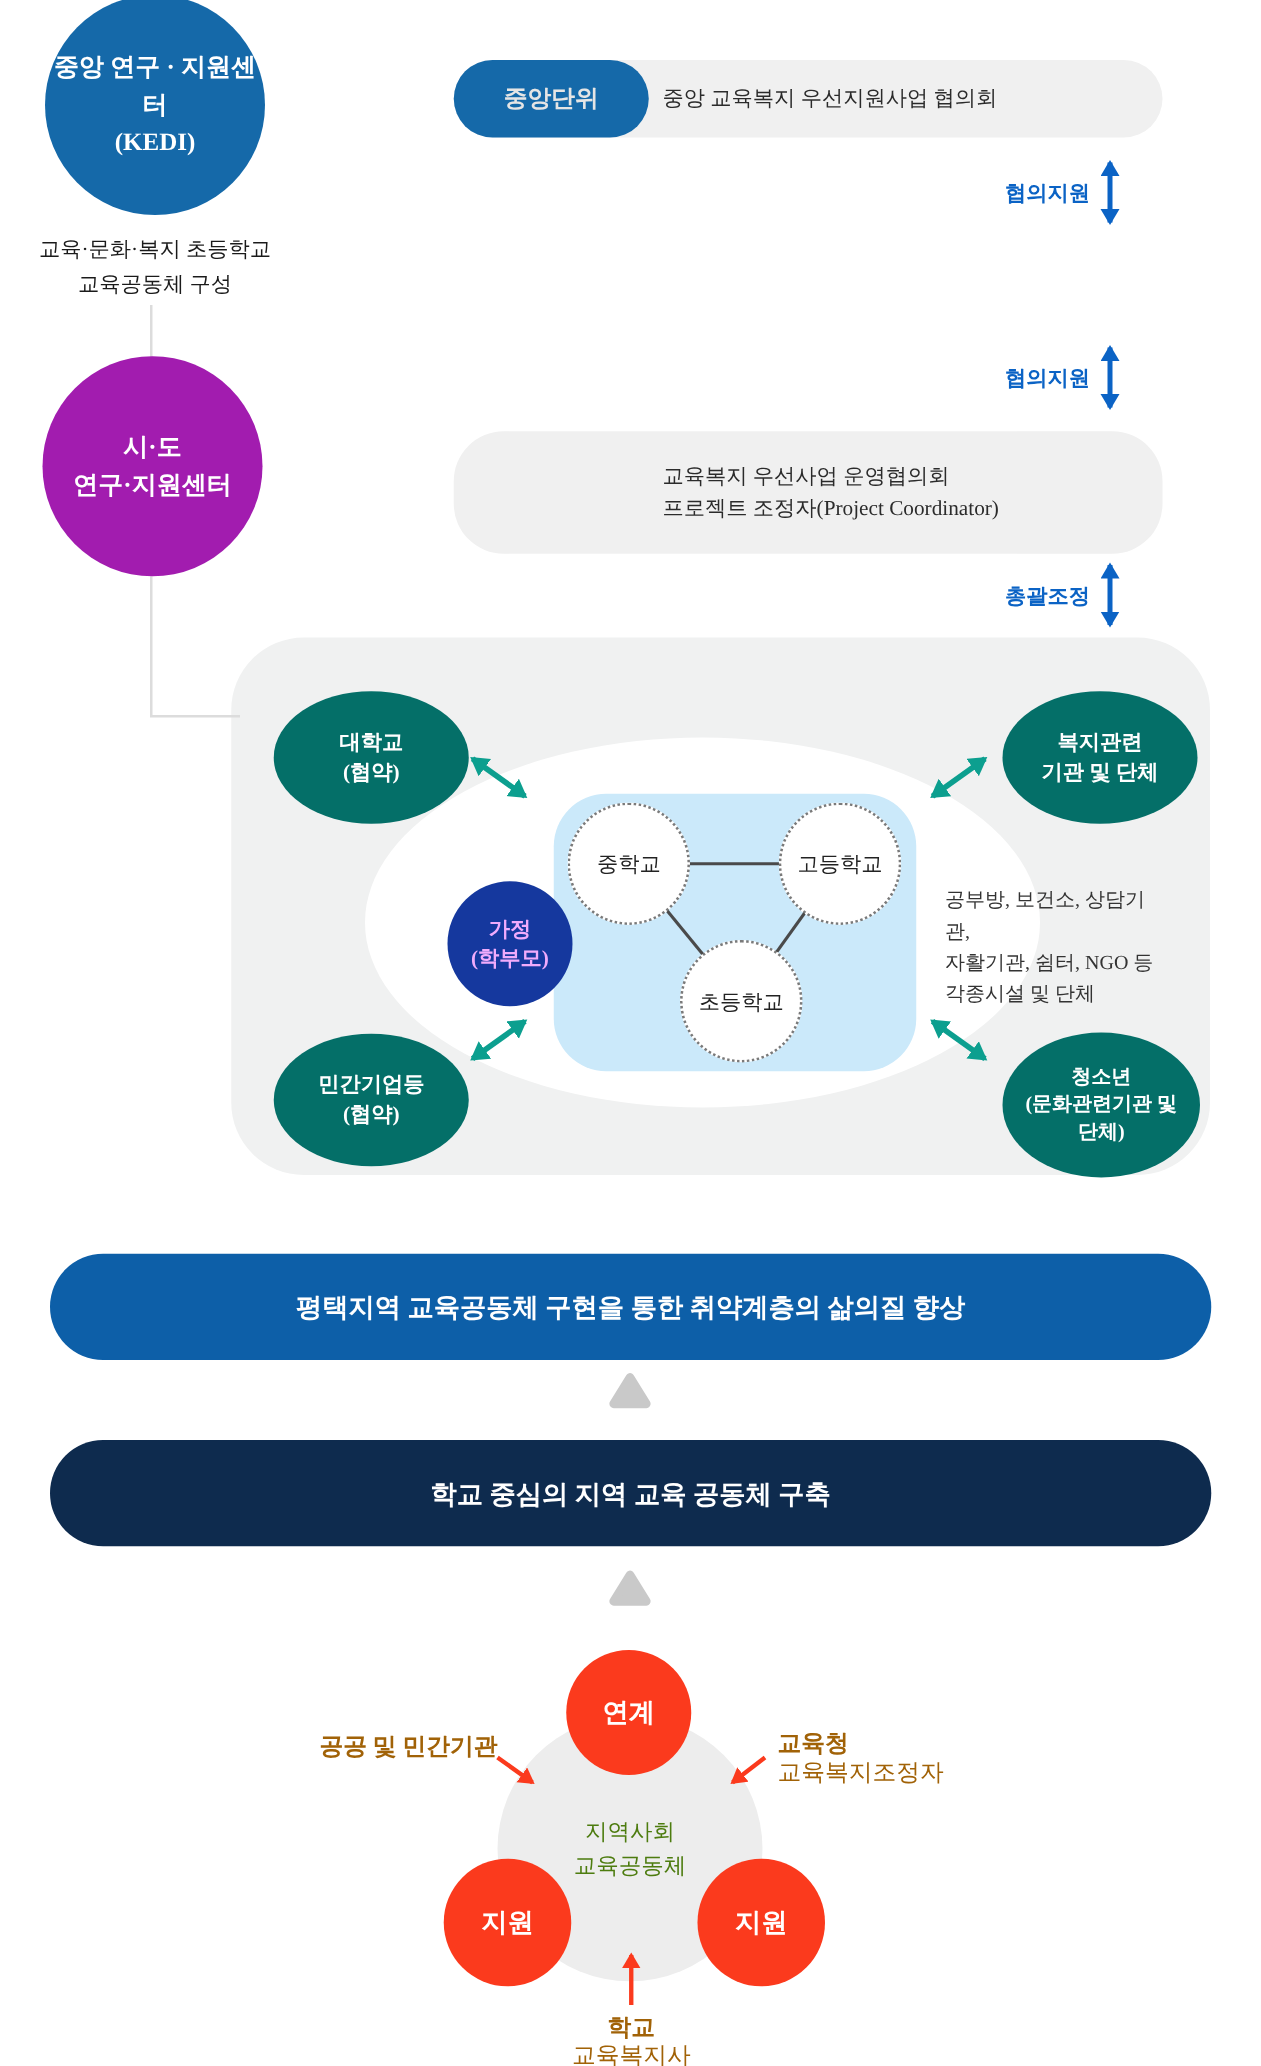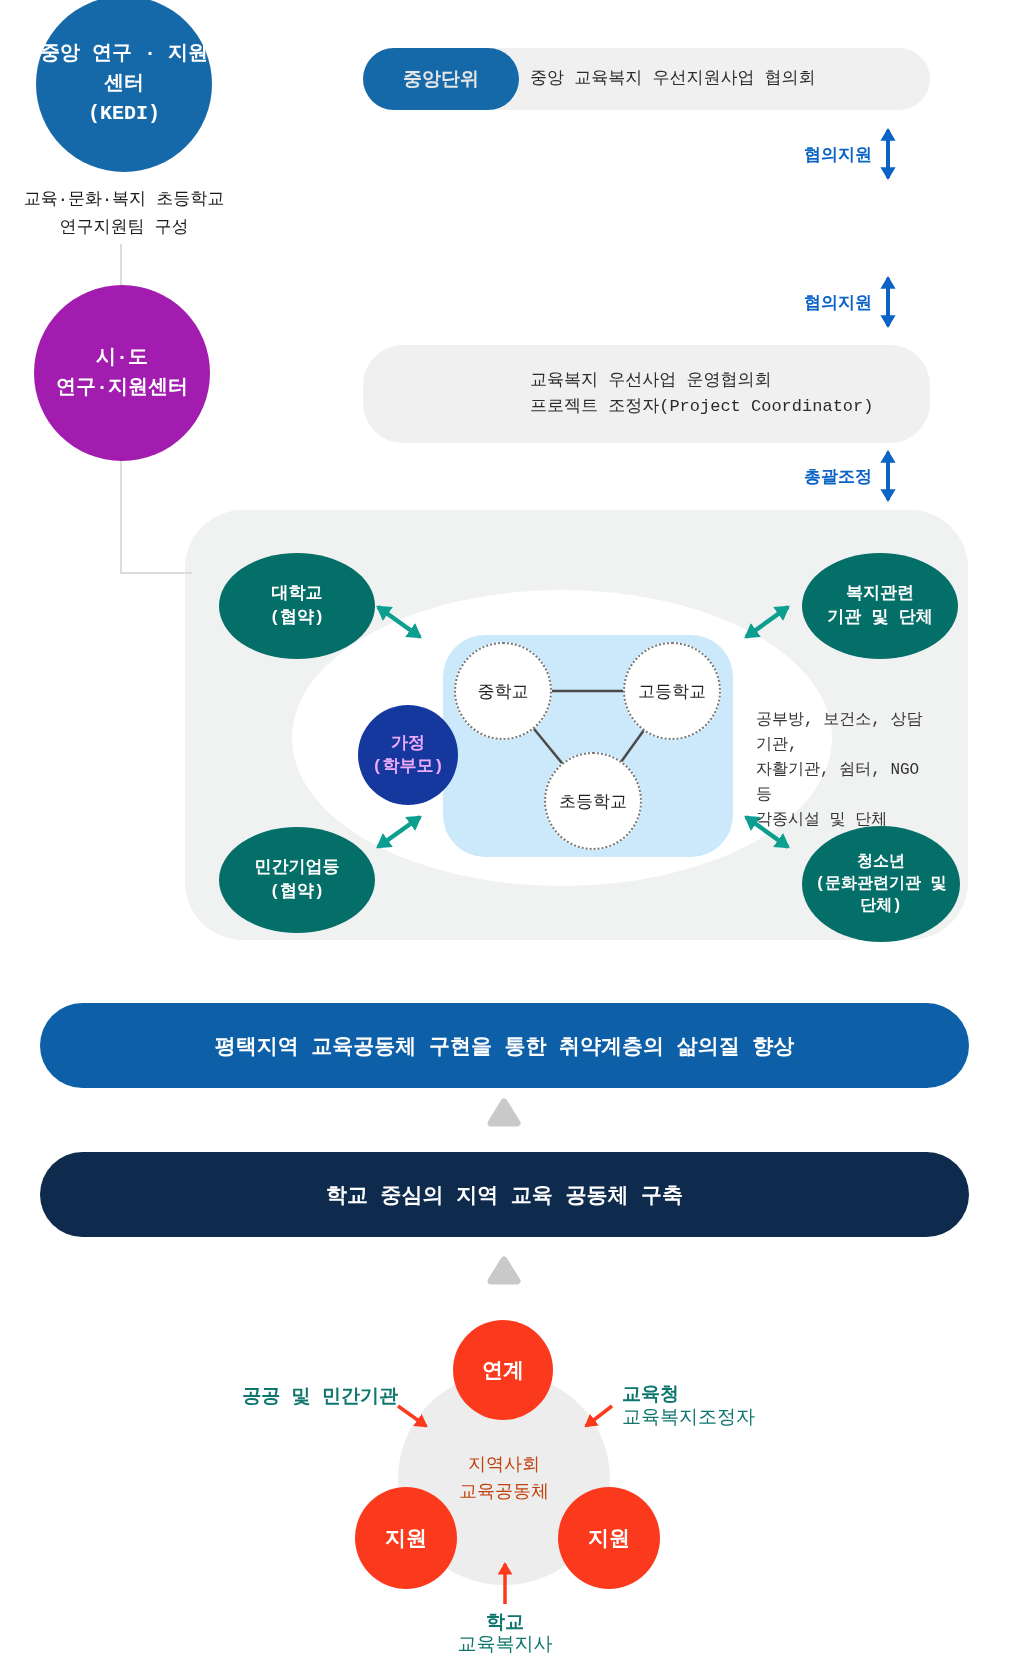--- a/index.html
+++ b/index.html
@@ -1,18 +1,18 @@
 <!DOCTYPE html>
 <html><head>
 <meta charset="utf-8">
 <style>
   html,body{margin:0;padding:0;background:#fff;}
   .canvas{
     position:relative;width:1009px;height:1653px;overflow:hidden;background:#fff;
-    font-family:Liberation Mono, monospace;color:#222;
+    font-family:Liberation Serif, serif;color:#222;
   }
   .abs{position:absolute;}
   .circle{border-radius:50%;display:flex;flex-direction:column;align-items:center;justify-content:center;text-align:center;}
   .kedi-circle{left:36px;top:-4px;width:176px;height:176px;background:#1569A9;color:#fff;font-weight:bold;font-size:20px;line-height:30px;}
   .sido-circle{left:34px;top:285px;width:176px;height:176px;background:#a21caf;color:#fff;font-weight:bold;font-size:20px;line-height:30px;}
   .kedi-note{left:16px;top:186px;width:216px;text-align:center;font-size:17px;line-height:28px;color:#1a1a1a;font-weight:500;}
 
   .level-bar{background:#f0f0f0;border-radius:31px;display:flex;align-items:center;}
   .level-bar .body{margin-left:167px;font-size:17px;line-height:26px;color:#2b2b2b;font-weight:500;}
   .level-pill{position:absolute;left:0;width:156px;border-radius:31px;display:flex;align-items:center;justify-content:center;
@@ -44,26 +44,26 @@
   .teal-youth{left:802px;top:826px;width:158px;height:116px;font-size:16px;line-height:22px;}
 
   .partner-note{left:756px;top:708px;width:175px;font-size:16px;line-height:25px;color:#333;font-weight:500;}
 
   .banner{left:40px;width:929px;height:85px;border-radius:43px;display:flex;align-items:center;justify-content:center;
     color:#fff;font-weight:bold;font-size:21px;}
   .banner-1{top:1003px;background:#0D5FA8;}
   .banner-2{top:1152px;background:#0E2B4E;}
 
   .community-gray{left:398px;top:1373px;width:212px;height:212px;border-radius:50%;background:#ededed;}
-  .community-center-text{left:404px;top:1452px;width:200px;text-align:center;font-size:18px;line-height:27px;color:#c2410c;font-weight:500;}
+  .community-center-text{left:404px;top:1452px;width:200px;text-align:center;font-size:18px;line-height:27px;color:#4d7c0f;font-weight:500;}
   .node{width:100px;height:100px;background:#FB3A1D;color:#fff;font-weight:bold;font-size:21px;}
   .node-top{left:453px;top:1320px;}
   .node-left{left:355px;top:1487px;width:102px;height:102px;}
   .node-right{left:558px;top:1487px;width:102px;height:102px;}
-  .red-label{color:#0f766e;font-size:19px;line-height:23px;}
+  .red-label{color:#a16207;font-size:19px;line-height:23px;}
   .red-label .b{font-weight:bold;}
   .label-left{left:188px;top:1386px;width:210px;text-align:right;}
   .label-right{left:622px;top:1384px;width:220px;text-align:left;}
   .label-bottom{left:405px;top:1612px;width:200px;text-align:center;line-height:22px;}
 
   .svg-layer{left:0;top:0;width:1009px;height:1653px;pointer-events:none;}
   .line-block{display:block;}
 </style>
 </head>
 <body>
@@ -117,21 +117,21 @@
     <line x1="612" y1="1406" x2="586" y2="1426" stroke="#FB3A1D" stroke-width="3.5" marker-end="url(#headRed)"></line>
     <line x1="505" y1="1604" x2="505" y2="1564" stroke="#FB3A1D" stroke-width="3.5" marker-end="url(#headRed)"></line>
   </svg>
 
   <div class="abs circle kedi-circle">
     <span class="line-block">중앙 연구 · 지원센터</span>
     <span class="line-block">(KEDI)</span>
   </div>
   <div class="abs kedi-note">
     <span class="line-block">교육·문화·복지 초등학교</span>
-    <span class="line-block">연구지원팀 구성</span>
+    <span class="line-block">교육공동체 구성</span>
   </div>
   <div class="abs circle sido-circle">
     <span class="line-block">시·도</span>
     <span class="line-block">연구·지원센터</span>
   </div>
 
   <div class="abs level-bar bar-1">
     <div class="level-pill pill-dark">중앙단위</div>
     <div class="body">중앙 교육복지 우선지원사업 협의회</div>
   </div>

